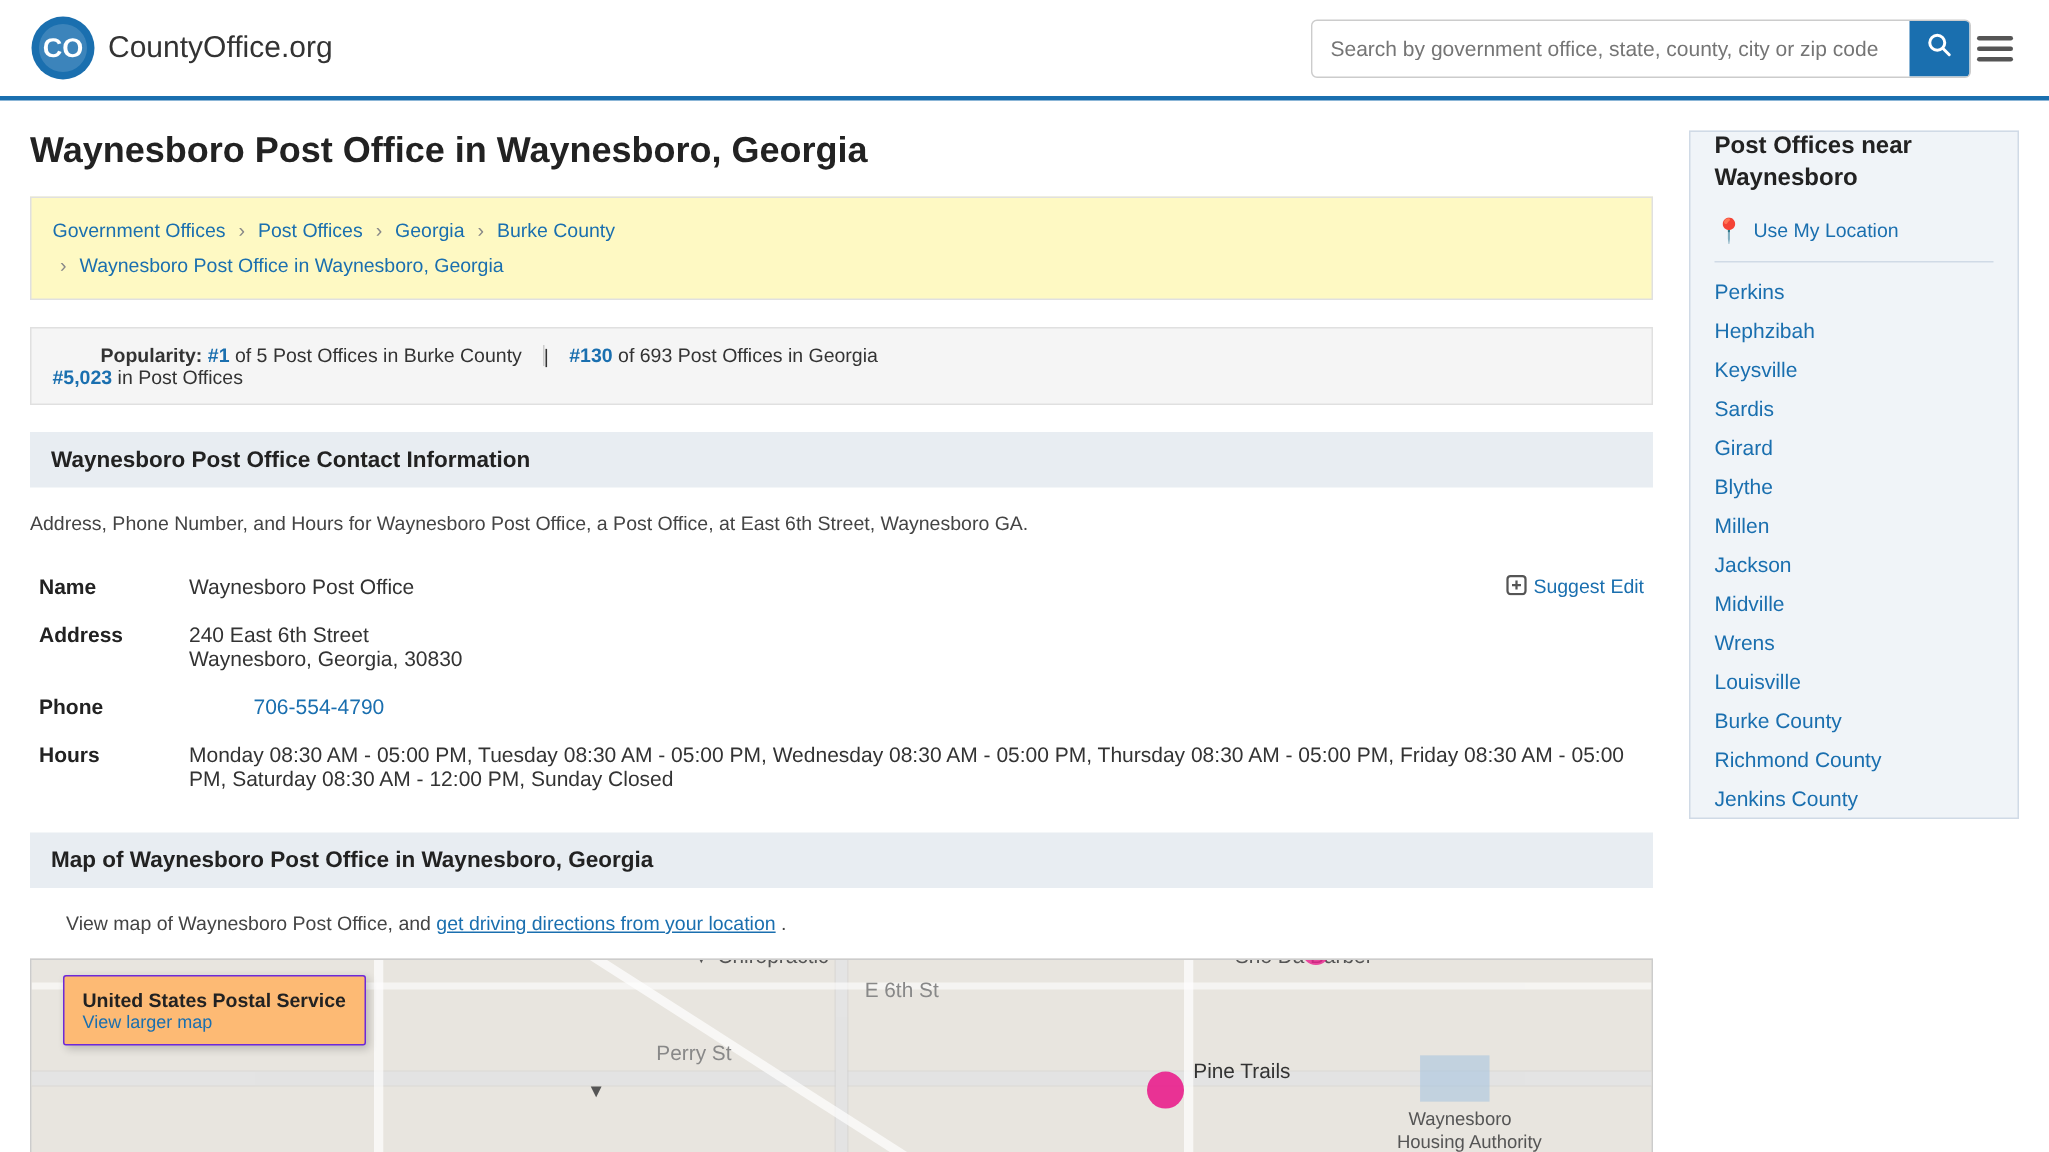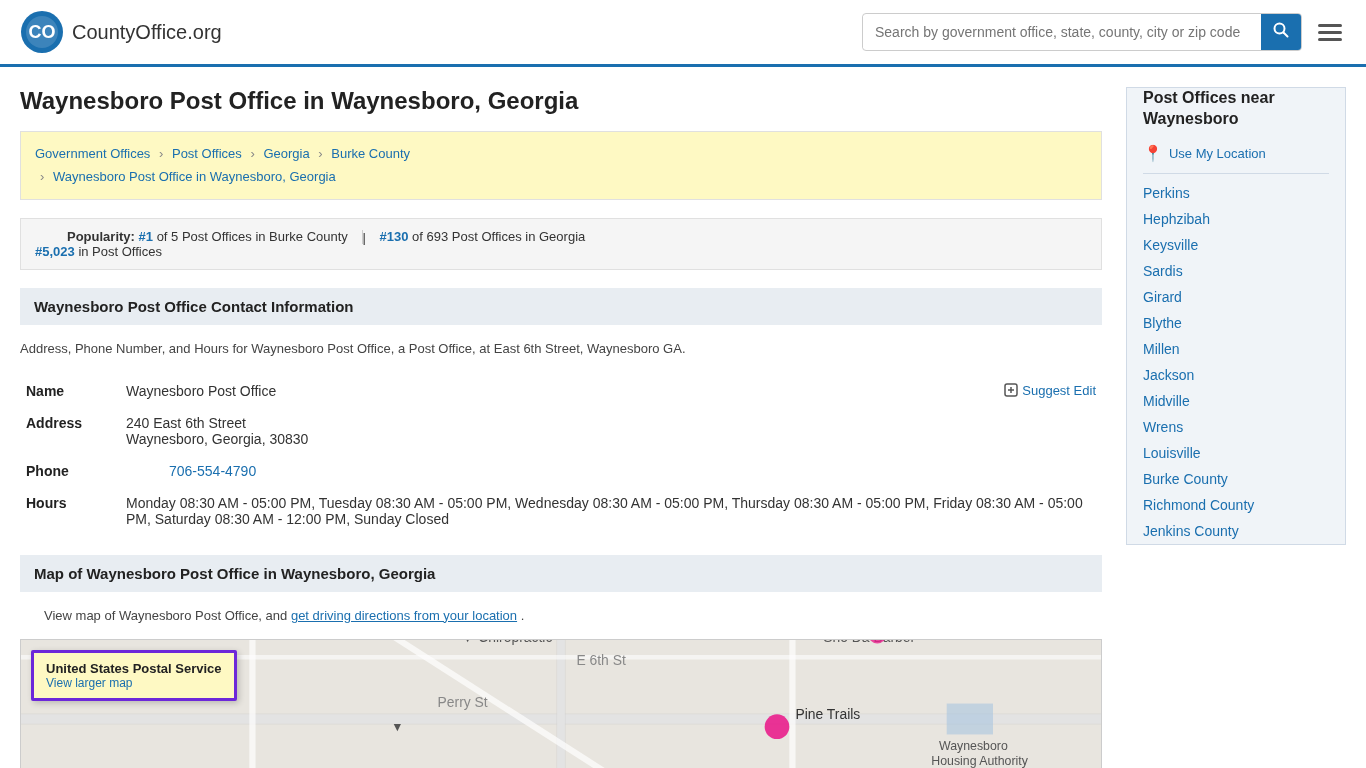--- a/index.html
+++ b/index.html
@@ -28,21 +28,20 @@
       font-weight: bold;
       color: #1a6faf;
     }
     .logo-text span {
       color: #333;
       font-weight: normal;
     }
     .header-right {
       display: flex;
       align-items: center;
-      gap: 12px;
     }
     .search-bar {
       display: flex;
       align-items: center;
       border: 1px solid #ccc;
       border-radius: 4px;
       overflow: hidden;
       width: 440px;
     }
     .search-bar input {
@@ -220,23 +219,23 @@
     }
     .map-placeholder {
       width: 100%;
       height: 100%;
       background: linear-gradient(135deg, #e8e5df 0%, #d4d0c8 50%, #e0ddd6 100%);
       position: relative;
     }
     .map-popup {
       position: absolute;
       top: 10px;
-      left: 10px;
-      background: #fef9c3;
-      border: 3px solid #6d28d9;
+      left: 21px;
+      background: #fdba74;
+      border: 1px solid #6d28d9;
       padding: 8px 12px;
       font-size: 12px;
       box-shadow: 2px 2px 6px rgba(0,0,0,0.2);
       border-radius: 2px;
     }
     .map-popup .popup-title {
       font-weight: bold;
       color: #222;
       font-size: 13px;
     }

